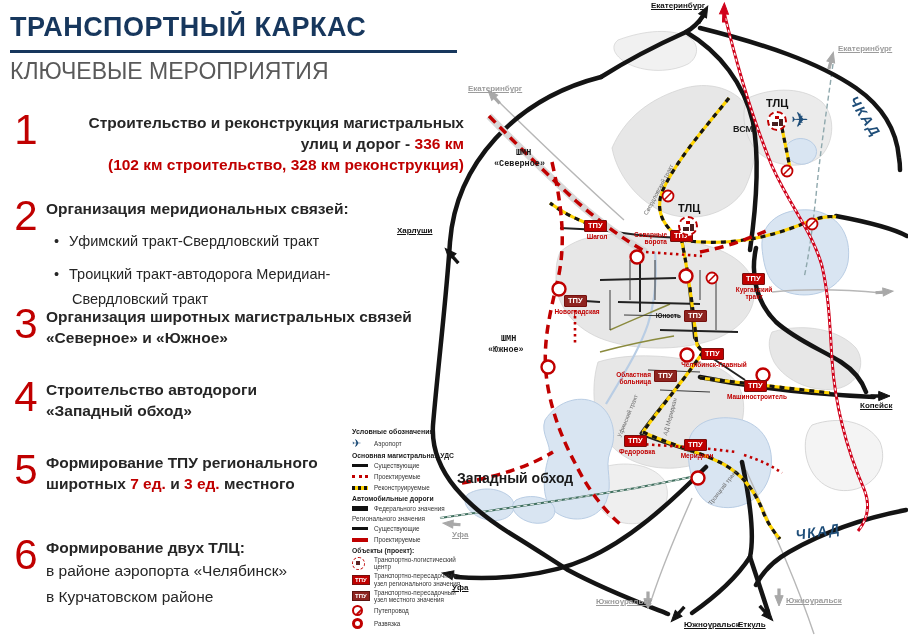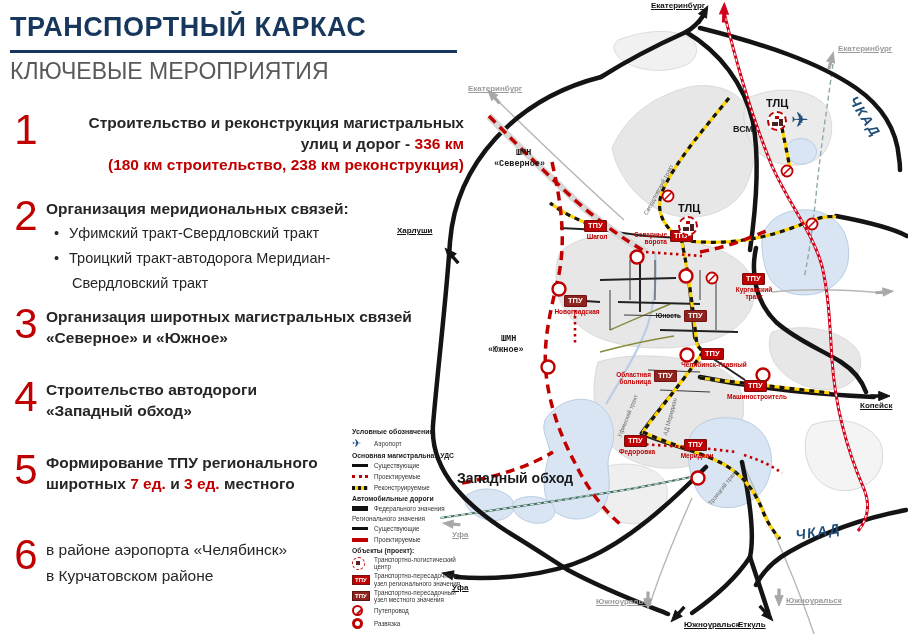--- a/index.html
+++ b/index.html
@@ -6,21 +6,21 @@
   .slide{position:relative;width:908px;height:638px;background:#ffffff;overflow:hidden;
          font-family:"Liberation Sans",sans-serif;}
   
   .title{position:absolute;left:10px;top:12px;font-size:27px;font-weight:bold;
          color:#17375d;letter-spacing:.5px;white-space:nowrap;}
   .title-rule{position:absolute;left:10px;top:50px;width:447px;height:3px;background:#17375d;}
   .subtitle{position:absolute;left:10px;top:58px;font-size:23px;color:#595959;white-space:nowrap;}
   .item-number{position:absolute;left:10px;width:32px;font-size:42px;color:#c00000;line-height:1;text-align:center;}
   .item-text{position:absolute;left:46px;width:418px;font-size:15.5px;line-height:21px;color:#262626;}
   .line{white-space:nowrap;}
-  .line.bullet{padding-left:8px;margin-top:4px;font-size:14.5px;}
+  .line.bullet{padding-left:8px;margin-top:12px;font-size:14.5px;}
   .line.bullet::before{content:"•";margin-right:10px;color:#262626;}
   .line.cont{padding-left:26px;margin-top:4px;font-size:14.5px;}
   .line.wide{line-height:26px;}
   .seg-b{font-weight:bold;color:#262626;}
   .seg-br{font-weight:bold;color:#c00000;}
   .seg-n{font-weight:normal;color:#262626;}
   
   .map-overlay{position:absolute;inset:0;pointer-events:none;}
   .ml{position:absolute;white-space:nowrap;transform-origin:left bottom;}
   .ml.dest{font-size:8px;font-weight:bold;color:#111;text-decoration:underline;}
@@ -338,21 +338,21 @@
     </div>
 
   <div class="title">ТРАНСПОРТНЫЙ КАРКАС</div>
   <div class="title-rule"></div>
   <div class="subtitle">КЛЮЧЕВЫЕ МЕРОПРИЯТИЯ</div>
   <div id="items">
       <div class="item-number" style="top: 109px;">1</div>
       <div class="item-text" style="top: 112px; text-align: right;">
         <div class="line"><span class="seg-b">Строительство и реконструкция магистральных</span></div>
         <div class="line"><span class="seg-b">улиц и дорог - </span><span class="seg-br">336 км</span></div>
-        <div class="line"><span class="seg-br">(180 км строительство, 238 км реконструкция)</span></div>
+        <div class="line"><span class="seg-br">(102 км строительство, 328 км реконструкция)</span></div>
       </div>
       <div class="item-number" style="top: 195px;">2</div>
       <div class="item-text" style="top: 198px;">
         <div class="line"><span class="seg-b">Организация меридиональных связей:</span></div>
         <div class="line bullet"><span class="seg-n">Уфимский тракт-Свердловский тракт</span></div>
         <div class="line bullet"><span class="seg-n">Троицкий тракт-автодорога Меридиан-</span></div>
         <div class="line cont"><span class="seg-n">Свердловский тракт</span></div>
       </div>
       <div class="item-number" style="top: 303px;">3</div>
       <div class="item-text" style="top: 306px;">
@@ -364,20 +364,21 @@
         <div class="line"><span class="seg-b">Строительство автодороги</span></div>
         <div class="line"><span class="seg-b">«Западный обход»</span></div>
       </div>
       <div class="item-number" style="top: 449px;">5</div>
       <div class="item-text" style="top: 452px;">
         <div class="line"><span class="seg-b">Формирование ТПУ регионального</span></div>
         <div class="line"><span class="seg-b">широтных </span><span class="seg-br">7 ед.</span><span class="seg-b"> и </span><span class="seg-br">3 ед.</span><span class="seg-b">  местного</span></div>
       </div>
       <div class="item-number" style="top: 534px;">6</div>
       <div class="item-text" style="top: 537px;">
+        <div class="line"><span class="seg-b">Формирование двух ТЛЦ:</span></div>
         <div class="line wide"><span class="seg-n">в районе аэропорта «Челябинск»</span></div>
         <div class="line wide"><span class="seg-n">в Курчатовском районе</span></div>
       </div>
     </div>
 
   <div class="legend" id="legend">
     <div class="leg-title">Условные обозначения</div>
     <div id="legend-rows">
         <div class="leg-row">
           <span class="leg-icon">

